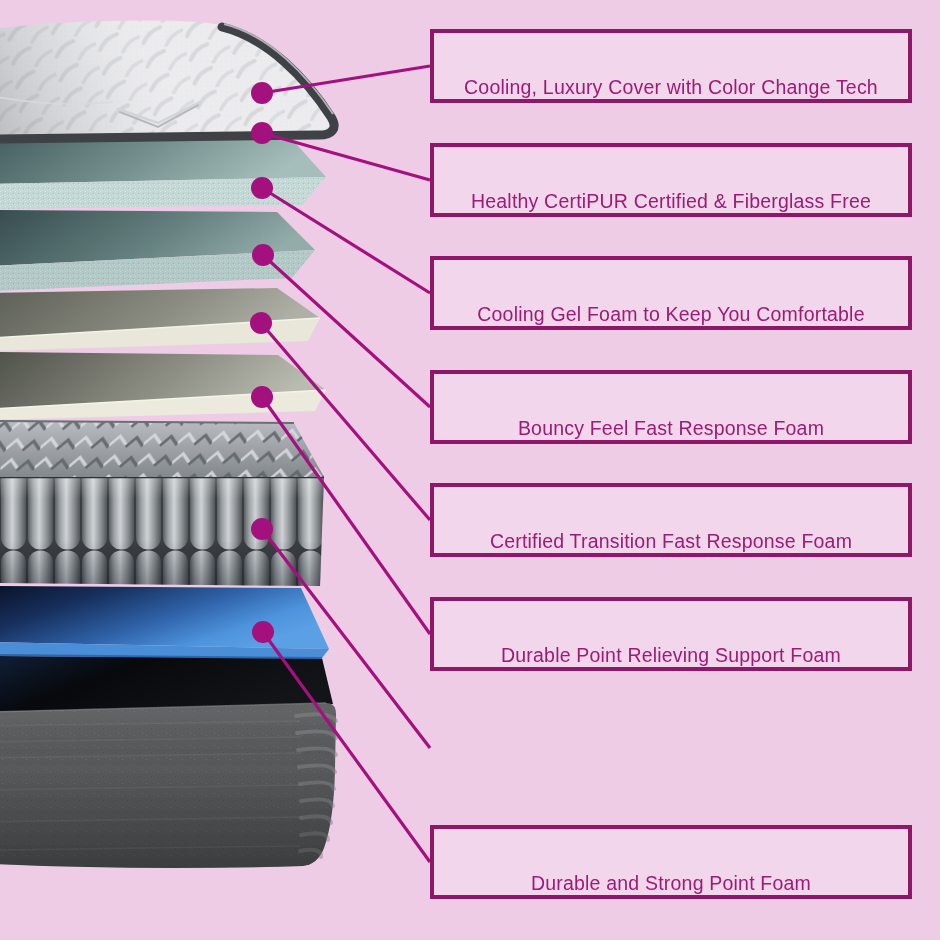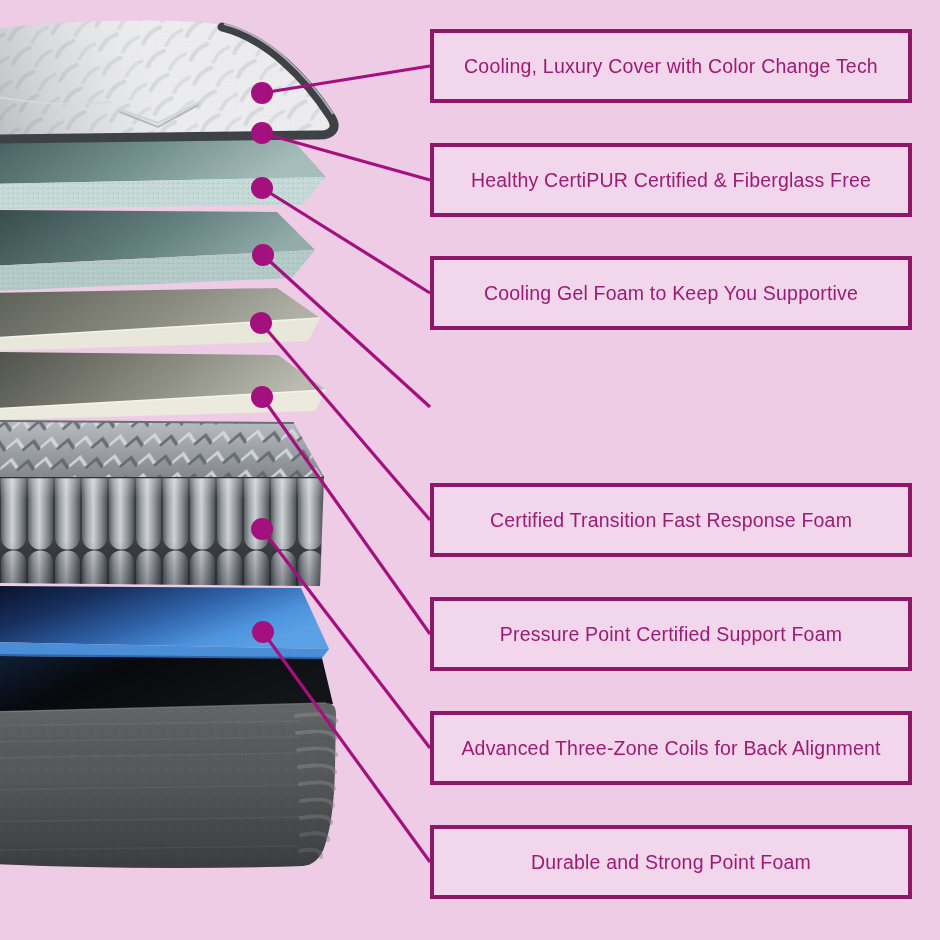--- a/index.html
+++ b/index.html
@@ -11,21 +11,21 @@
     width:940px;height:940px;overflow:hidden;
     background:var(--bg);
     font-family:"Liberation Sans","DejaVu Sans",sans-serif;
   }
   .stage{position:relative;width:940px;height:940px;}
   .stage svg{position:absolute;left:0;top:0;}
   .callout{
     position:absolute;left:430px;width:482px;height:74px;
     box-sizing:border-box;border:4px solid var(--box-border);
     background:var(--box-fill);
-    display:flex;align-items:center;justify-content:center;
+    display:flex;align-items:flex-end;justify-content:center;
   }
   .callout-text{
     color:var(--text);font-size:19.5px;font-weight:500;
     letter-spacing:.2px;text-align:center;white-space:nowrap;
   }
   .accent-stroke{stroke:var(--accent);}
   .accent-fill{fill:var(--accent);}
 </style>
 </head>
 <body>
@@ -236,27 +236,27 @@
     </g>
   </svg>
 
   <div class="callout" style="top:29px">
     <span class="callout-text">Cooling, Luxury Cover with Color Change Tech</span>
   </div>
   <div class="callout" style="top:143px">
     <span class="callout-text">Healthy CertiPUR Certified &amp; Fiberglass Free</span>
   </div>
   <div class="callout" style="top:256px">
-    <span class="callout-text">Cooling Gel Foam to Keep You Supportive</span>
+    <span class="callout-text">Cooling Gel Foam to Keep You Comfortable</span>
+  </div>
+  <div class="callout" style="top:370px">
+    <span class="callout-text">Bouncy Feel Fast Response Foam</span>
   </div>
   <div class="callout" style="top:483px">
     <span class="callout-text">Certified Transition Fast Response Foam</span>
   </div>
   <div class="callout" style="top:597px">
-    <span class="callout-text">Pressure Point Certified Support Foam</span>
-  </div>
-  <div class="callout" style="top:711px">
-    <span class="callout-text">Advanced Three-Zone Coils for Back Alignment</span>
+    <span class="callout-text">Durable Point Relieving Support Foam</span>
   </div>
   <div class="callout" style="top:825px">
     <span class="callout-text">Durable and Strong Point Foam</span>
   </div>
 </div>
 
 </body></html>

